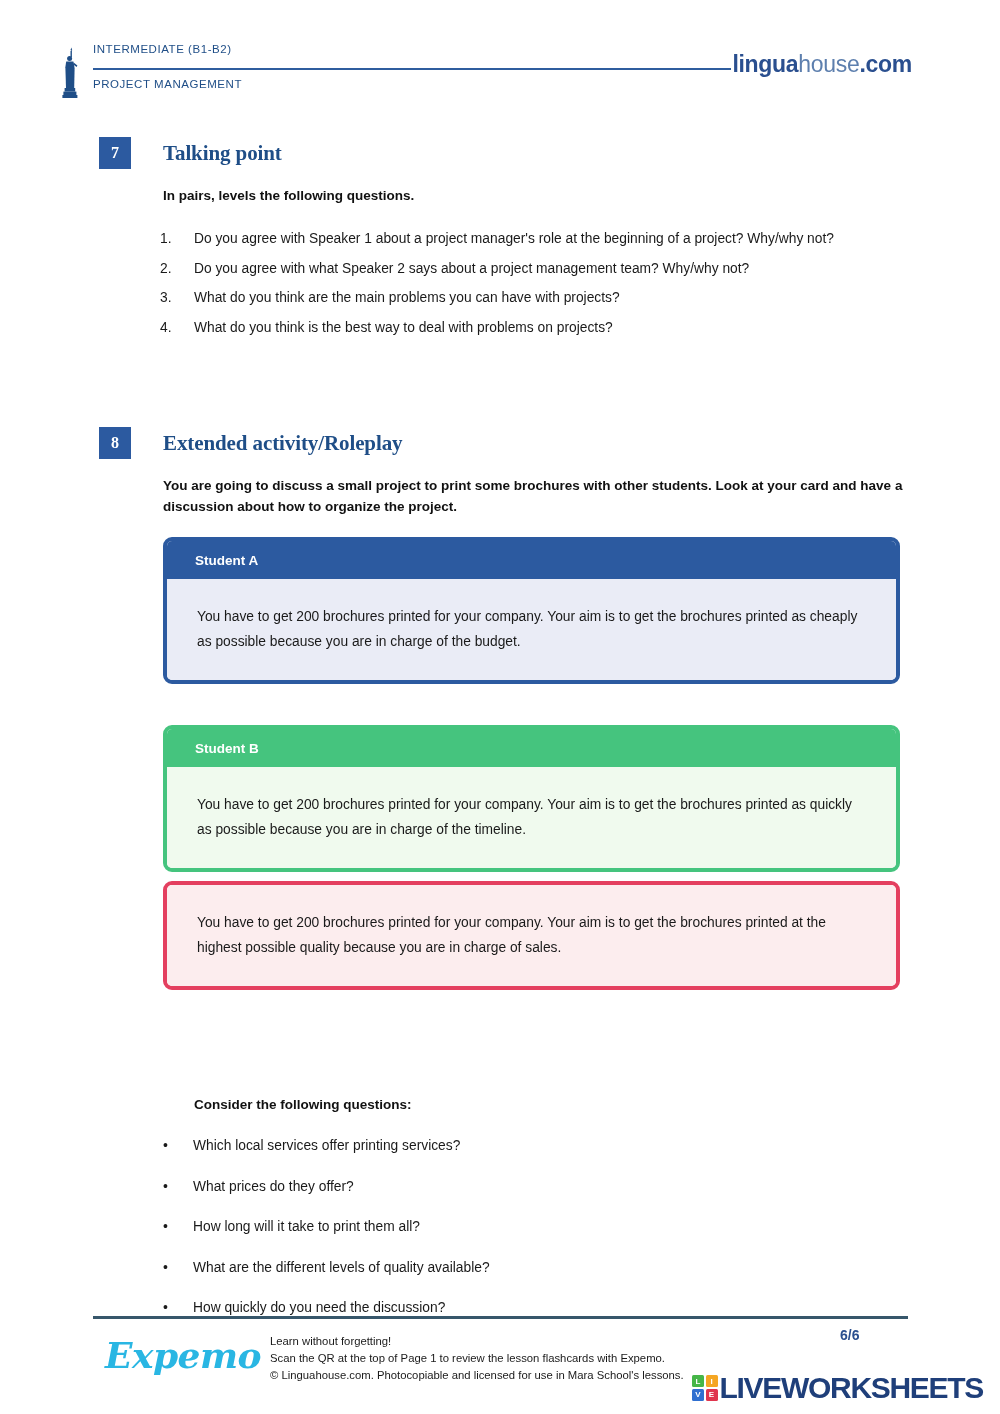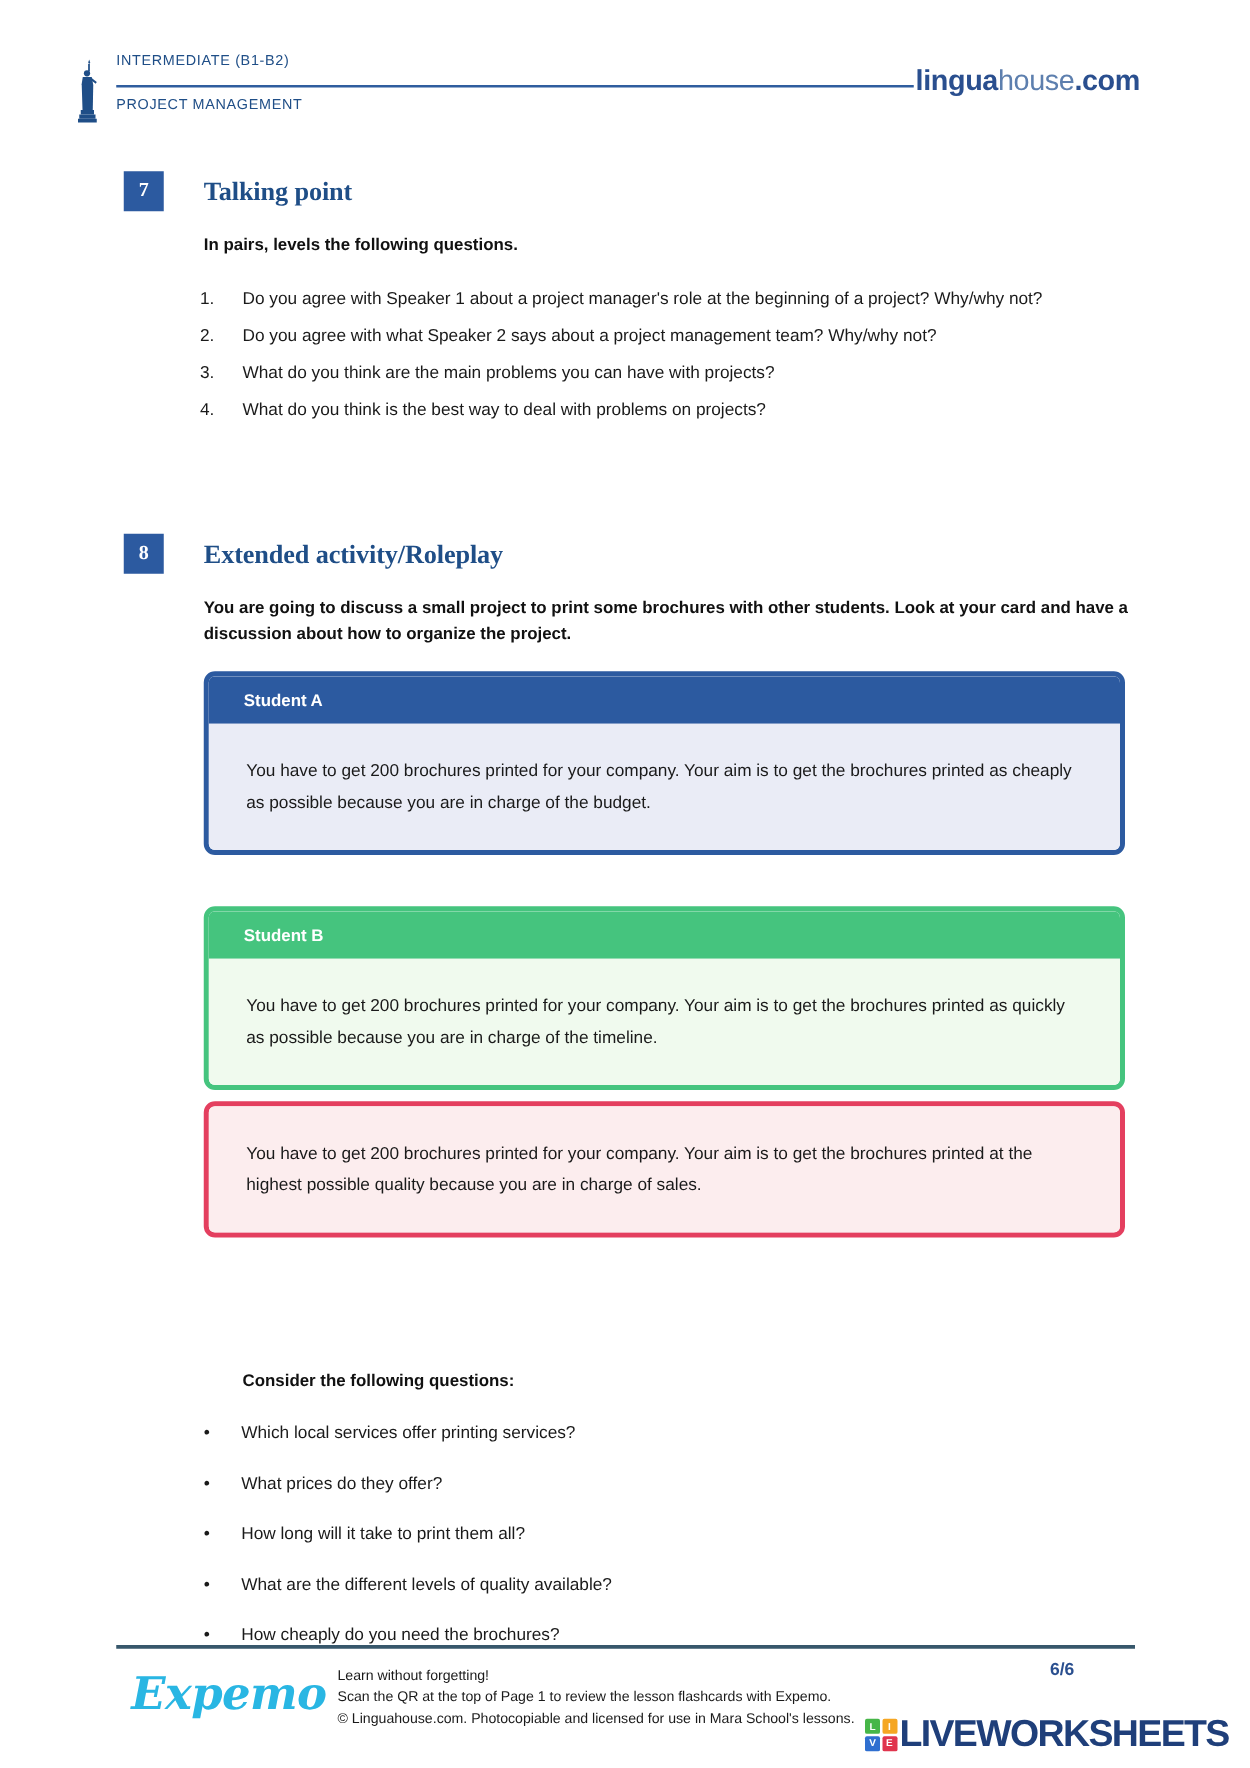--- a/index.html
+++ b/index.html
@@ -345,21 +345,21 @@
     <div class="bitem">
       <div class="bdot">•</div>
       <div class="btxt">How long will it take to print them all?</div>
     </div>
     <div class="bitem">
       <div class="bdot">•</div>
       <div class="btxt">What are the different levels of quality available?</div>
     </div>
     <div class="bitem">
       <div class="bdot">•</div>
-      <div class="btxt">How cheaply do you need the brochures?</div>
+      <div class="btxt">How quickly do you need the discussion?</div>
     </div>
   </div>
 
   <div class="foot-rule"></div>
   <div class="expemo">Expemo</div>
   <div class="foot-txt">
     <div>Learn without forgetting!</div>
     <div>Scan the QR at the top of Page 1 to review the lesson flashcards with Expemo.</div>
     <div>© Linguahouse.com. Photocopiable and licensed for use in Mara School's lessons.</div>
   </div>

